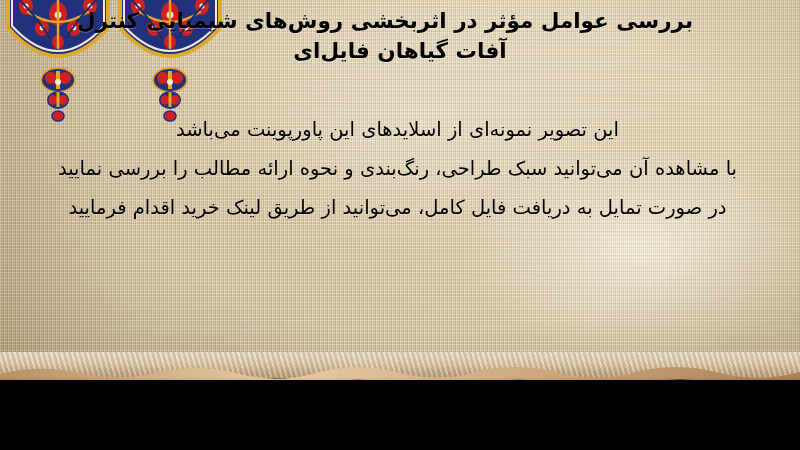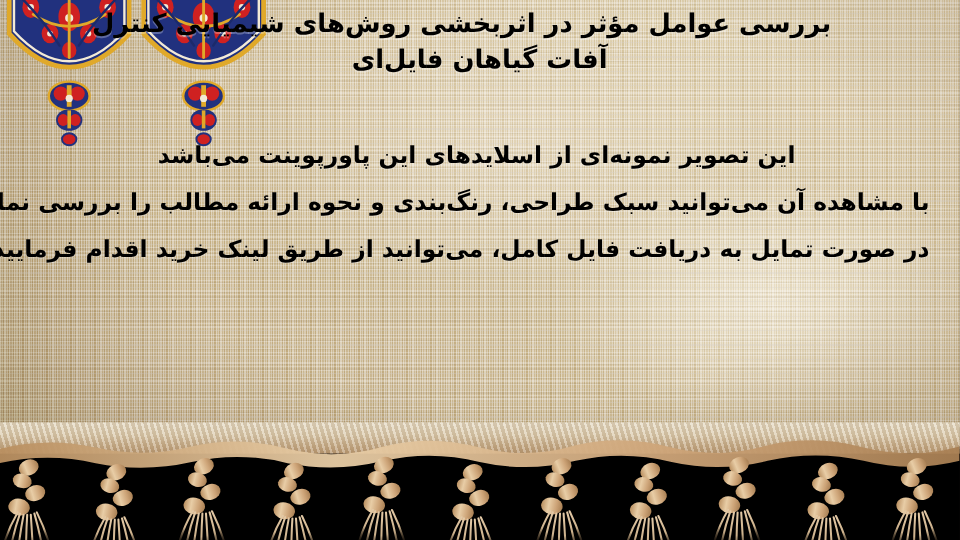--- a/index.html
+++ b/index.html
@@ -1,19 +1,19 @@
 <!DOCTYPE html>
 <html lang="fa" dir="rtl"><head>
 <meta charset="utf-8">
 <title>Slide</title>
 <style>
   html,body{margin:0;padding:0;background:#000;}
   #slide{
     position:relative;
-    width:800px;height:450px;
+    width:800px;height:380px;
     overflow:hidden;
     font-family:"DejaVu Sans","Liberation Sans",sans-serif;
     direction:rtl;
     background:#0a0706;
   }
 
   
   .carpet-field{
     position:absolute;left:0;top:0;width:800px;height:372px;
     background:
@@ -80,21 +80,21 @@
     text-shadow:0 1px 0 rgba(255,255,255,.28);
   }
   .title-line{display:block;white-space:nowrap;}
   .title-line.l1{padding-right:30px;}
   .title-line.l2{padding-right:0px;}
 
   .body-block{
     position:absolute;right:25px;top:110px;width:755px;
     text-align:center;
     color:#000;
-    font-weight:700;
+    font-weight:400;
     font-size:19.5px;
     line-height:39px;
     text-shadow:0 1px 0 rgba(255,255,255,.25);
   }
   .body-line{display:block;white-space:nowrap;}
 </style>
 </head>
 <body>
 
 <div id="slide">

